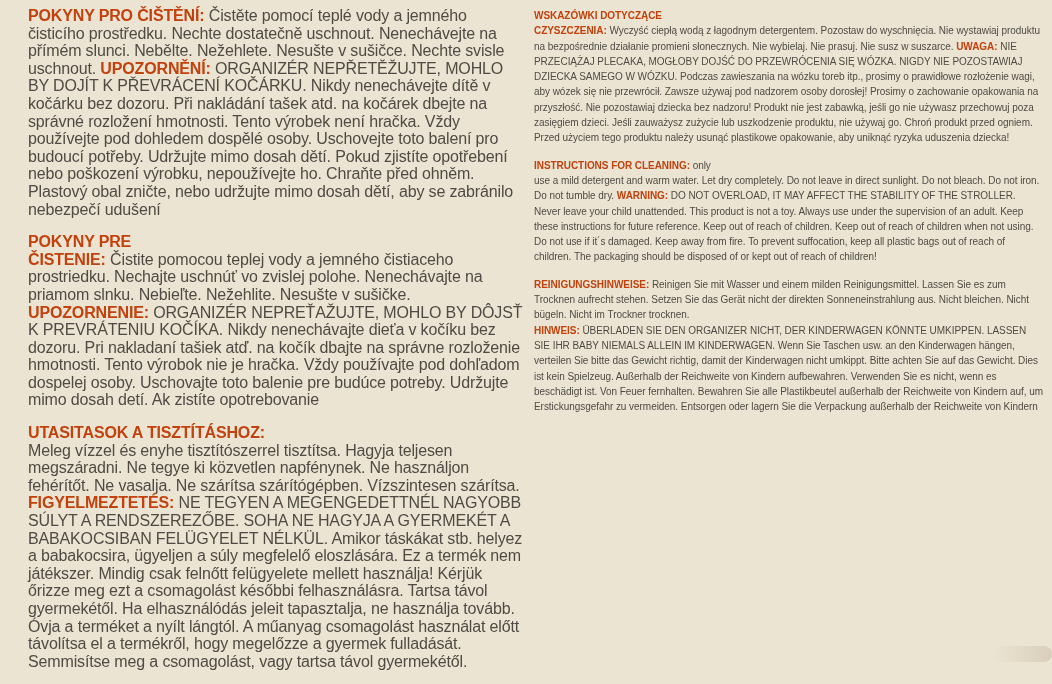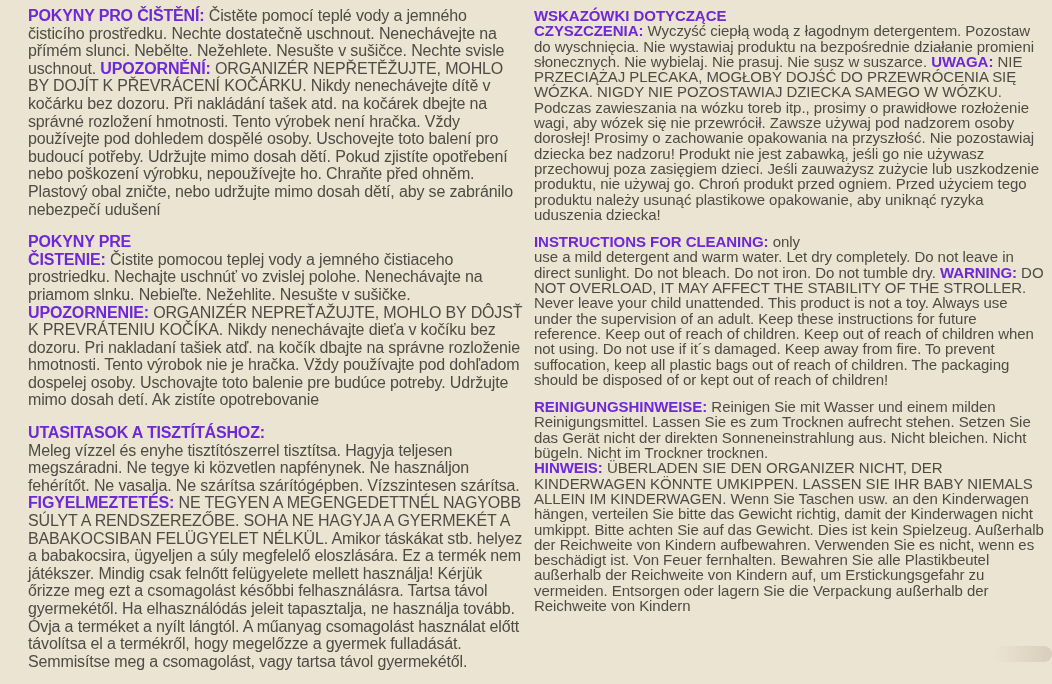--- a/index.html
+++ b/index.html
@@ -24,37 +24,37 @@
   }
   .col-left {
     width: 498px;
     font-size: 16px;
     line-height: 17.6px;
     letter-spacing: -0.15px;
   }
   .col-right {
     width: 510px;
     margin-left: 8px;
-    font-size: 15px;
+    font-size: 10px;
     line-height: 15.3px;
     letter-spacing: -0.05px;
     padding-top: 1px;
   }
   p.section {
     margin: 0 0 15px 0;
     text-align: left;
   }
   .col-right p.section {
     margin-bottom: 12px;
   }
   p.section:last-child {
     margin-bottom: 0;
   }
   b {
-    color: #6d28d9;
+    color: #c2410c;
     font-weight: bold;
   }
   
   .edge-shade {
     position: absolute;
     right: 0;
     bottom: 22px;
     width: 60px;
     height: 16px;
     background: linear-gradient(to left, rgba(160,140,115,0.25), rgba(160,140,115,0));

